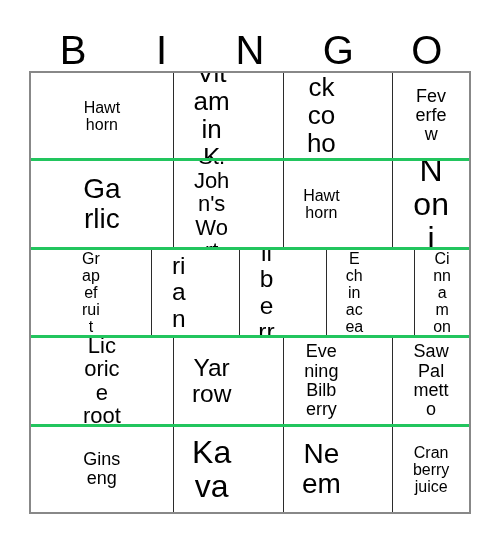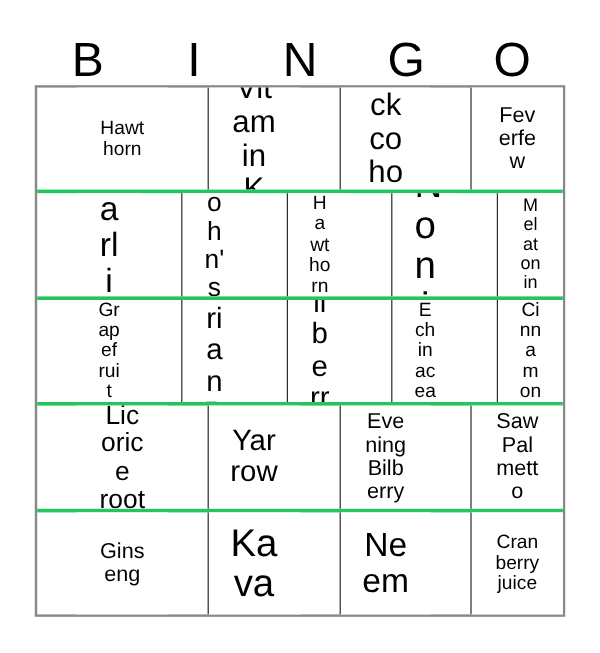--- a/index.html
+++ b/index.html
@@ -140,23 +140,20 @@
         </div>
       <div class="bingo-cell">
           <span class="cell-text fs-22">St. John's Wort</span>
         </div>
       <div class="bingo-cell">
           <span class="cell-text fs-16">Hawthorn</span>
         </div>
       <div class="bingo-cell">
           <span class="cell-text fs-32">Noni</span>
         </div>
-      <div class="bingo-cell">
-          <span class="cell-text fs-15">Melatonin</span>
-        </div>
     </div>
 
     <div class="bingo-row">
       <div class="bingo-cell">
           <span class="cell-text fs-16">Grapefruit</span>
         </div>
       <div class="bingo-cell">
           <span class="cell-text fs-24">Valerian Root</span>
         </div>
       <div class="bingo-cell">

